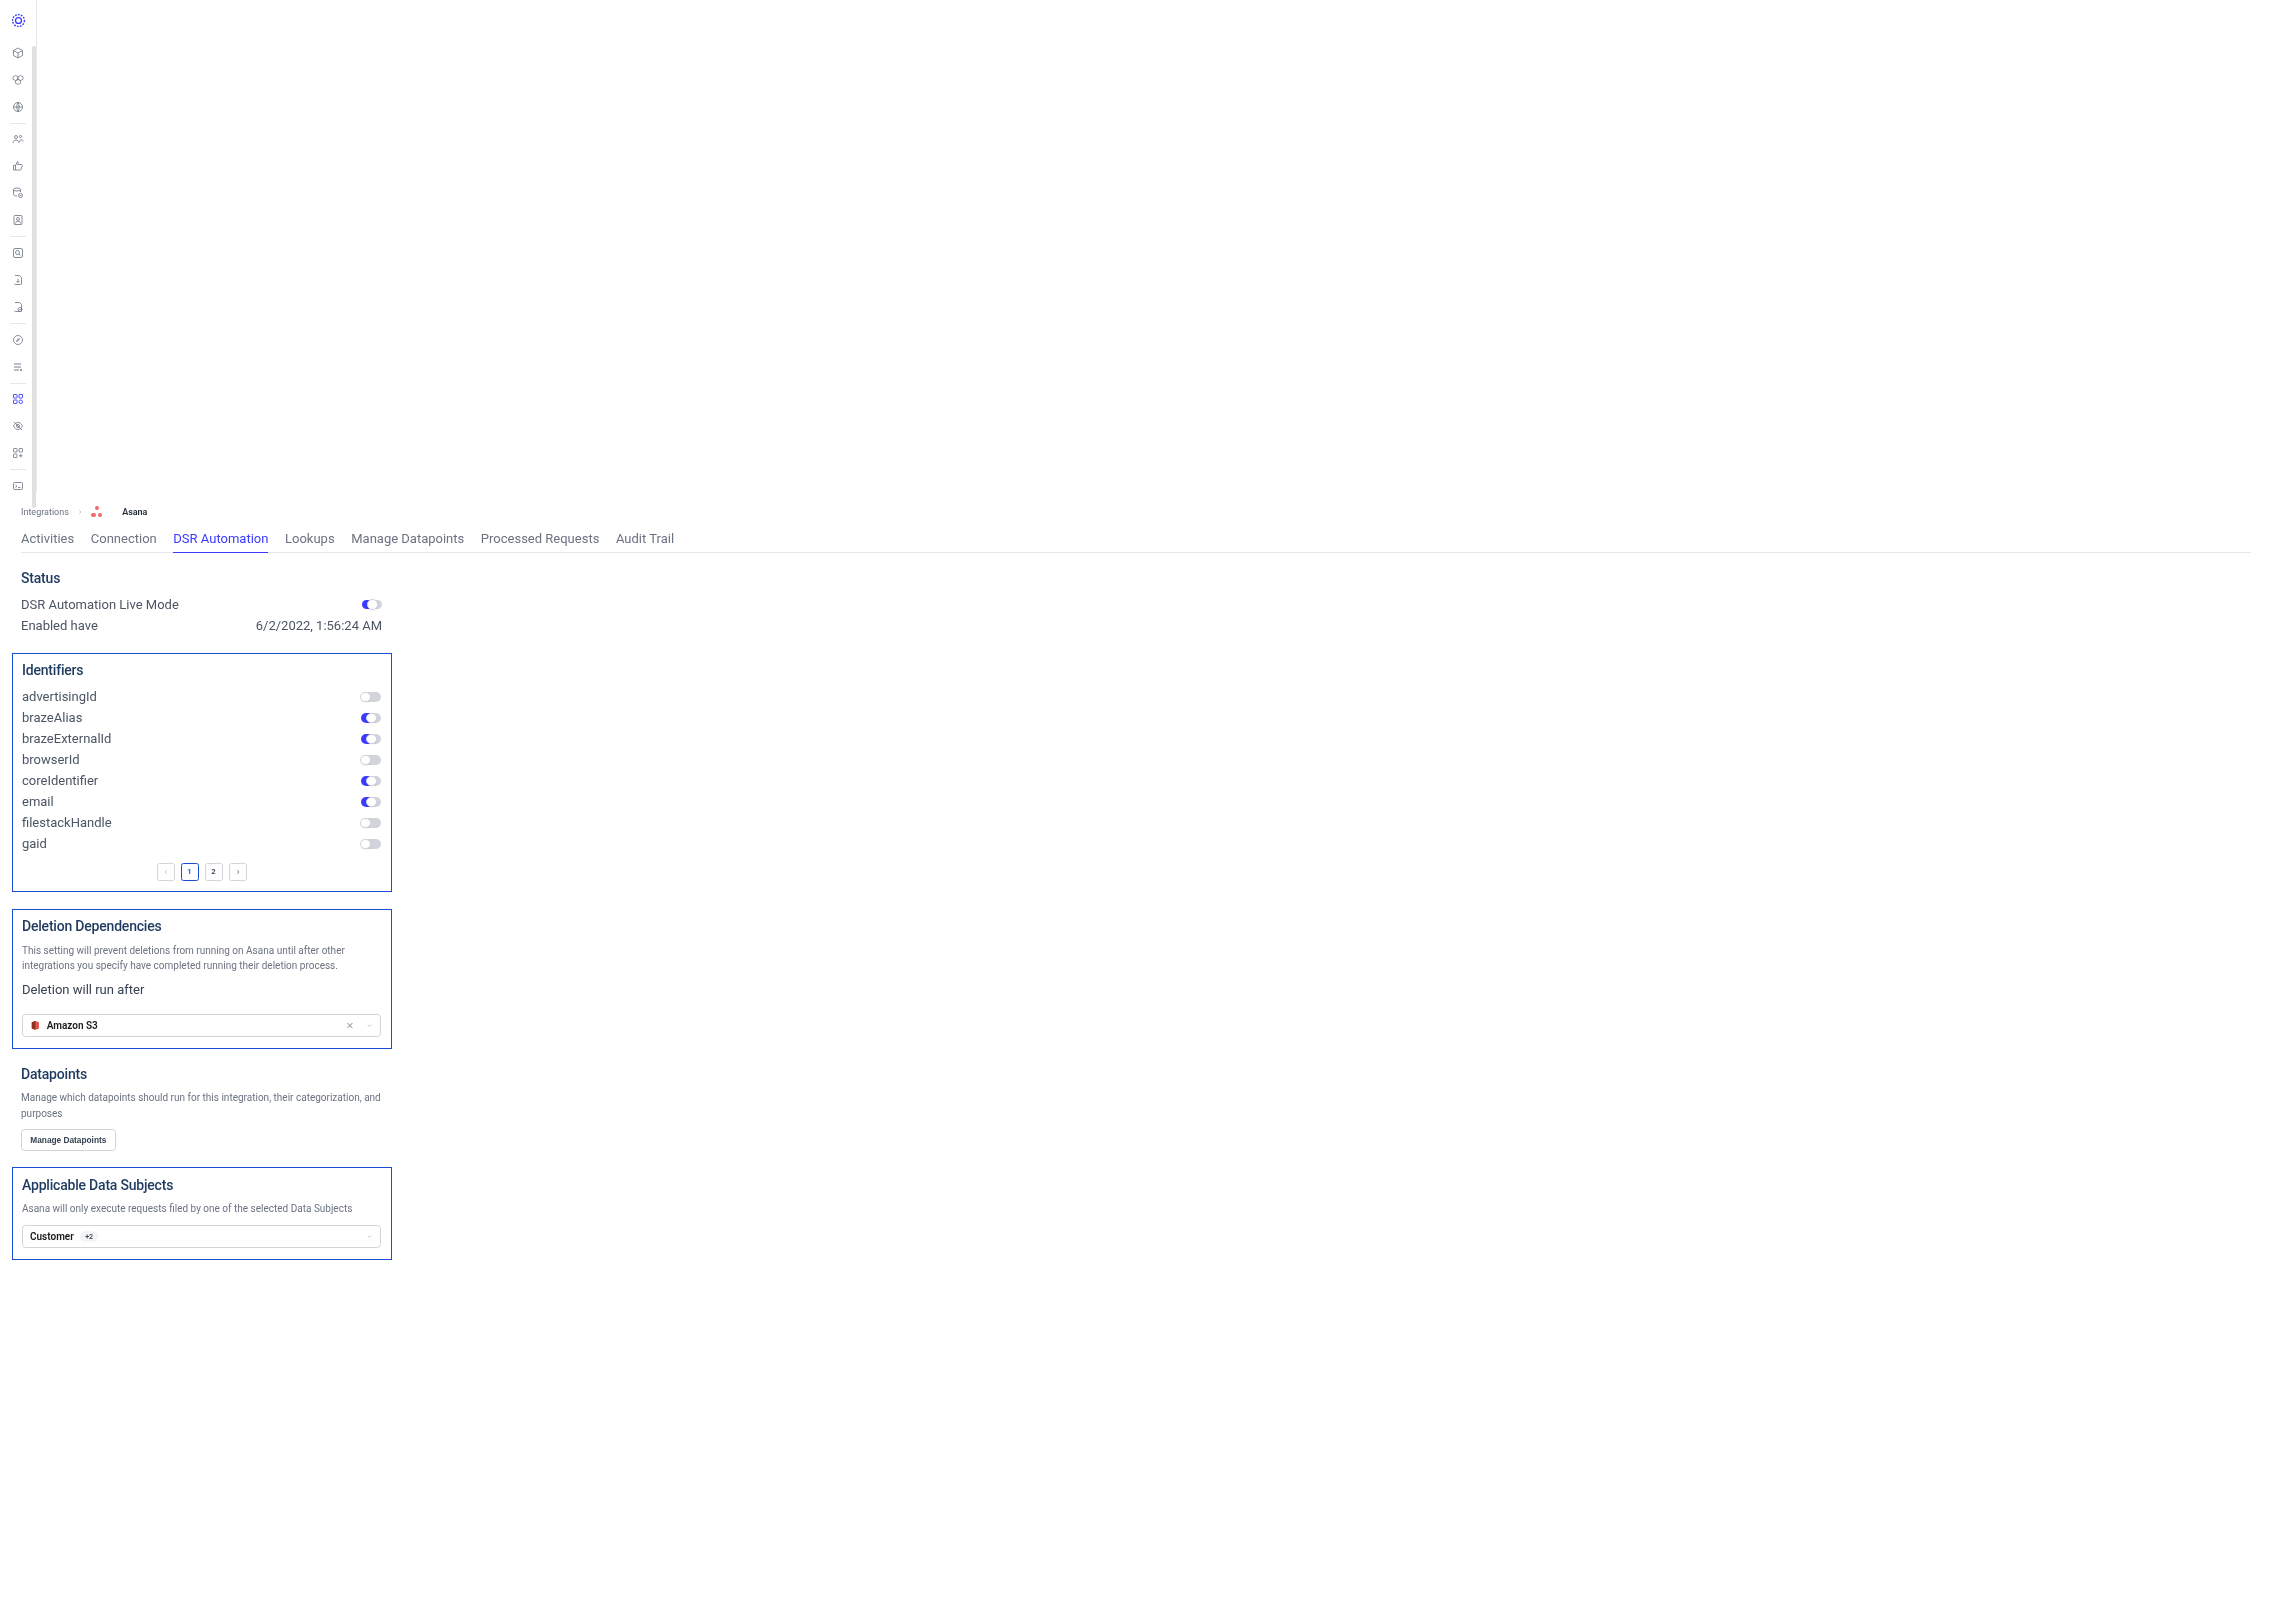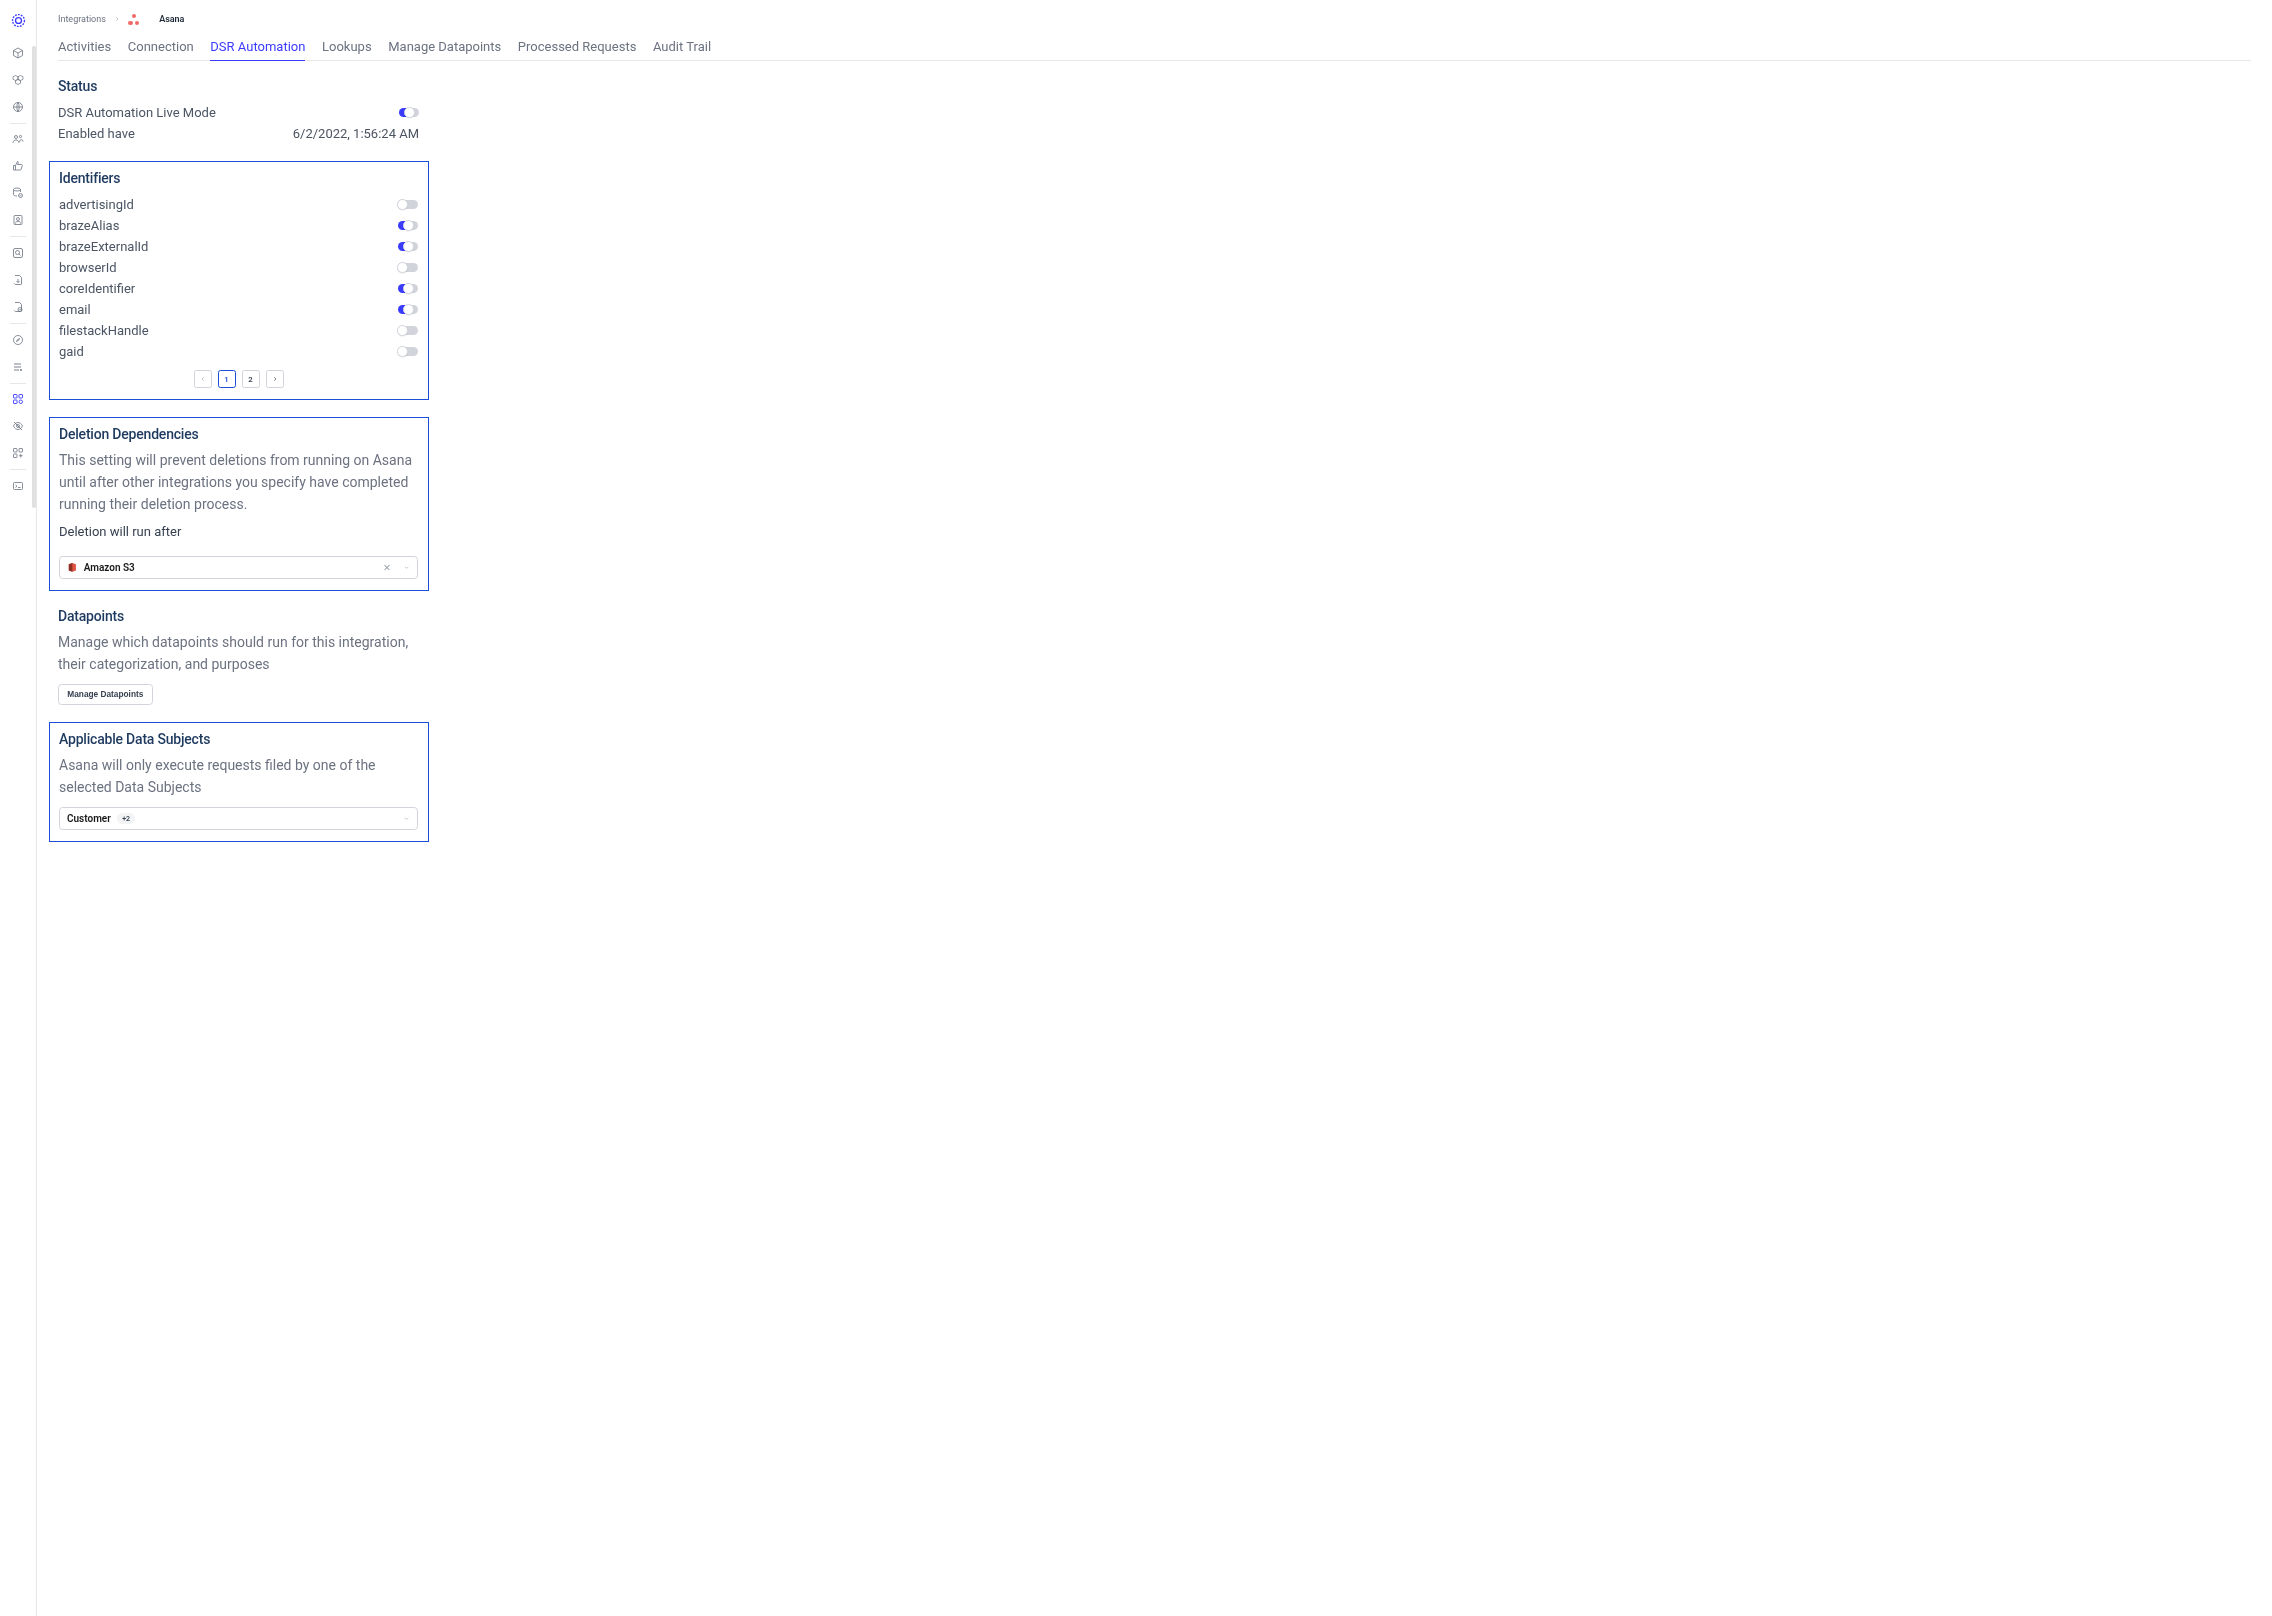--- a/index.html
+++ b/index.html
@@ -2,21 +2,21 @@
 <html style="font-size:9.5px"><head>
 <meta charset="utf-8">
 <style>
   * { box-sizing: border-box; margin: 0; padding: 0; }
   body {
     font-family: -apple-system, BlinkMacSystemFont, "Segoe UI", Roboto, Helvetica, Arial, sans-serif;
     background: #fff;
     color: #1a1a1a;
     font-size: 8.3px;
   }
-  .app { display: flex; height: 100vh; }
+  .app { display: flex; height: 100vh; flex-direction: column; }
   .sidebar {
     width: 37px;
     border-right: 0.6px solid #e5e7eb;
     display: flex;
     flex-direction: column;
     align-items: center;
     padding-top: 10.7px;
     position: relative;
   }
   .logo {
@@ -134,21 +134,21 @@
     border-radius:2.4px;
     display:flex;align-items:center;justify-content:center;
     font-size:7.7px; font-weight:600;
     color:#374151;
     cursor:pointer;
     background:#fff;
   }
   .pager .pg.active { border-color:#1d4ed8; color:#1d4ed8;}
   .desc {
     color:#6b7280;
-    font-size:14px;
+    font-size:10px;
     line-height:1.55;
     margin-bottom:8.3px;
   }
   .field-label { font-size:13px; color:#374151; margin-bottom:17px; }
   .select-box {
     border:0.6px solid #d1d5db;
     border-radius:3.6px;
     padding: 5.3px 7px;
     display:flex; align-items:center; gap:6px;
     position:relative;

